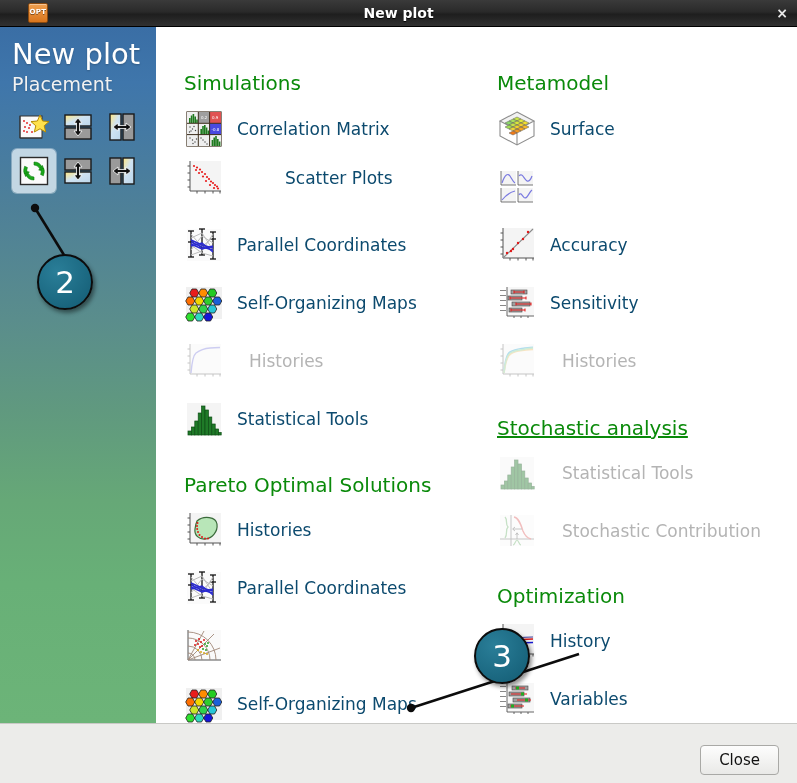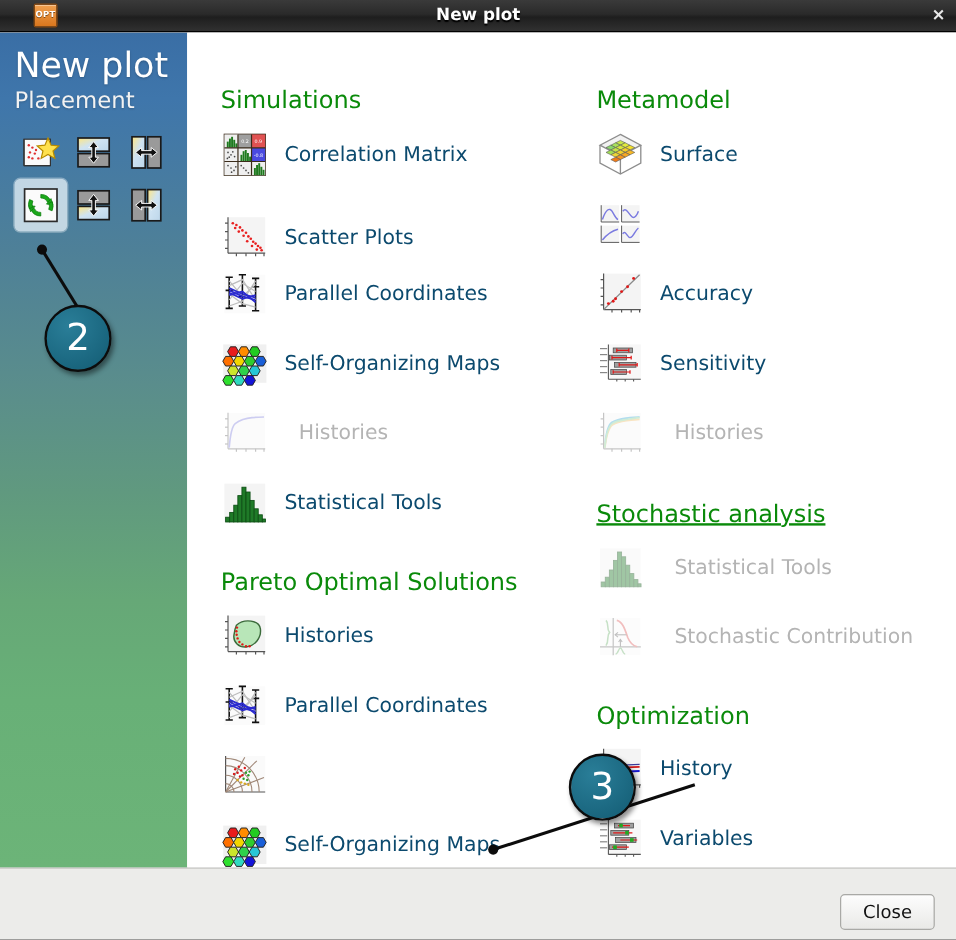--- a/index.html
+++ b/index.html
@@ -330,21 +330,21 @@
                 <line x1="14.3" y1="3" x2="14.3" y2="37"></line>
                   <line x1="25.6" y1="3" x2="25.6" y2="37"></line>
                 <line x1="3" y1="14.3" x2="37" y2="14.3"></line>
                   <line x1="3" y1="25.6" x2="37" y2="25.6"></line>
               </g>
             </svg>
           </span>
           <span class="lb">Correlation Matrix</span>
         </div>
 
-        <div class="item" style="position:absolute;left:0;top:149px;width:300px;">
+        <div class="item" style="position:absolute;left:0;top:129px;width:300px;gap:48px;">
           <span class="ic">
             <svg width="40" height="40" viewBox="0 0 40 40">
               <rect x="6" y="3" width="31" height="30" fill="#f4f4f4"></rect>
               <g stroke="#555" stroke-width="1">
                 <line x1="6" y1="3" x2="6" y2="33"></line>
                   <line x1="6" y1="33" x2="37" y2="33"></line>
                 <line x1="3.5" y1="8" x2="6" y2="8"></line>
                   <line x1="3.5" y1="15" x2="6" y2="15"></line>
                 <line x1="3.5" y1="22" x2="6" y2="22"></line>
                   <line x1="3.5" y1="29" x2="6" y2="29"></line>

